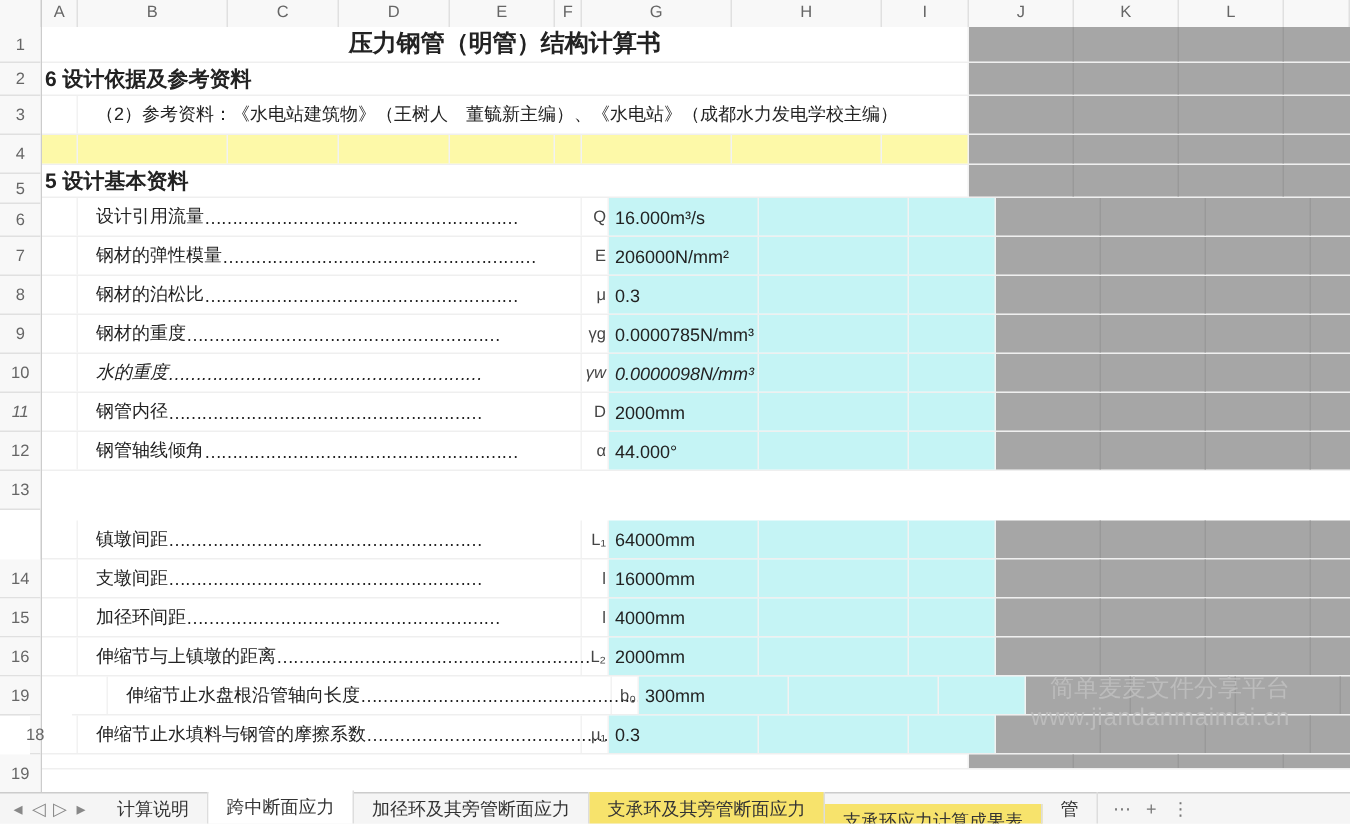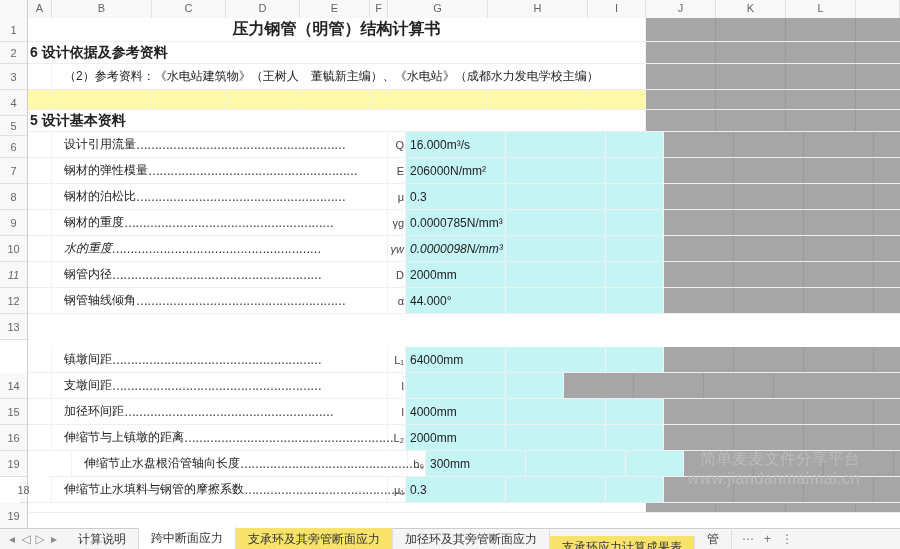--- a/index.html
+++ b/index.html
@@ -396,20 +396,21 @@
             <div class="cell cI cyan"></div>
             <div class="cell cJ"></div>
             <div class="cell cK"></div>
             <div class="cell cL"></div>
             <div class="cell cRest"></div>
           </div>
           <div class="row r15">
             <div class="cell cA"></div>
             <div class="cell" style="width:336px;padding-left:12px">支墩间距<span class="dots">…………………………………………………</span></div>
             <div class="cell cF symcol">l</div>
+            <div class="cell cG cyan">16000mm</div>
             <div class="cell cH cyan"></div>
             <div class="cell cI cyan"></div>
             <div class="cell cJ"></div>
             <div class="cell cK"></div>
             <div class="cell cL"></div>
             <div class="cell cRest"></div>
           </div>
           <div class="row r16">
             <div class="cell cA"></div>
             <div class="cell" style="width:336px;padding-left:12px">加径环间距<span class="dots">…………………………………………………</span></div>
@@ -479,22 +480,22 @@
 <div class="tab-bar">
   <div class="tab-nav">
     <span>◂</span>
     <span>◁</span>
     <span>▷</span>
     <span>▸</span>
   </div>
   <div class="tabs" id="tabs">
       <div class="tab ">计算说明</div>
       <div class="tab active">跨中断面应力</div>
+      <div class="tab ">加径环及其旁管断面应力</div>
       <div class="tab hl1">支承环及其旁管断面应力</div>
-      <div class="tab ">加径环及其旁管断面应力</div>
       <div class="tab hl2">支承环应力计算成果表</div>
       <div class="tab ">管</div>
     </div>
   <div class="tab-more">
     <span>⋯</span>
     <span>+</span>
     <span>⋮</span>
   </div>
 </div>
 

